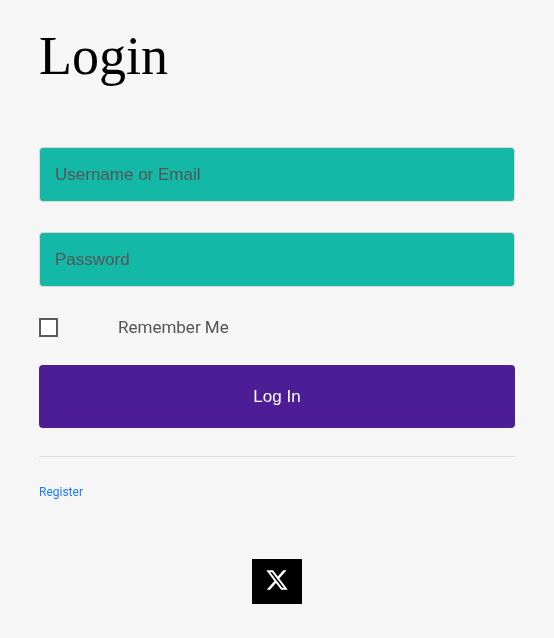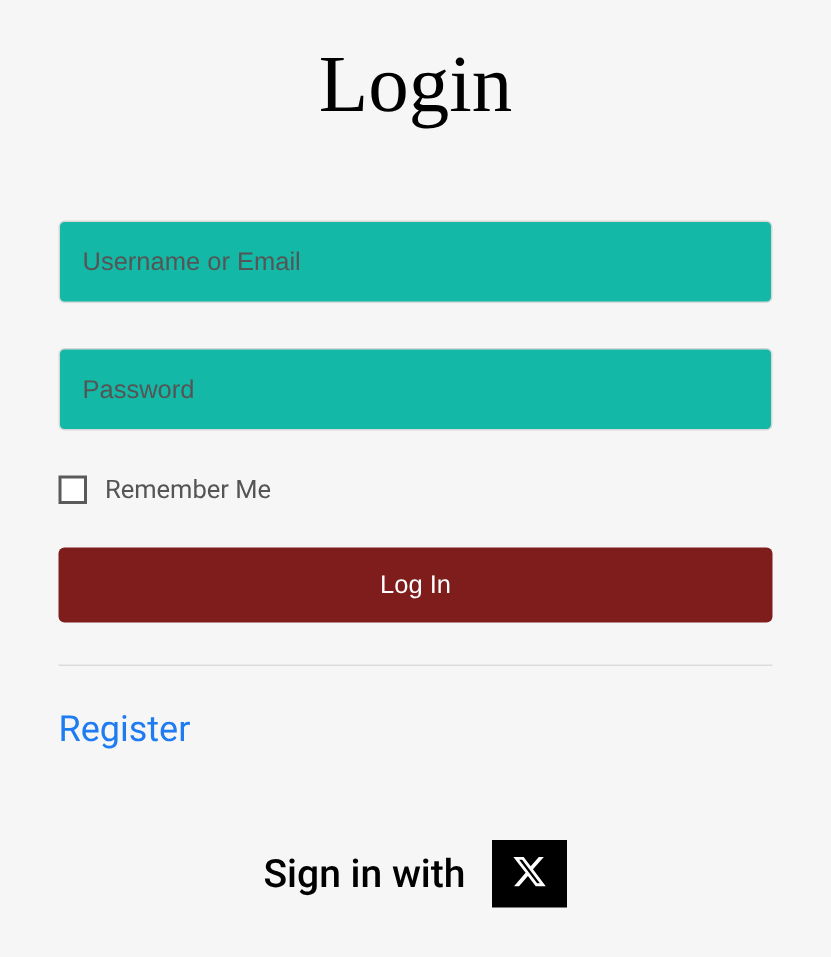--- a/index.html
+++ b/index.html
@@ -11,79 +11,80 @@
       font-family: -apple-system, BlinkMacSystemFont, "Segoe UI", Roboto, Helvetica, Arial, sans-serif;
       background: #f6f6f6;
       width: 554px;
       height: 638px;
       padding: 20px 39px 0 39px;
     }
     .page-title {
       font-family: Georgia, "Times New Roman", serif;
       font-weight: 400;
       font-size: 54px;
-      text-align: center;
+      text-align: left;
       color: #000;
       margin-bottom: 60px;
       margin-top: 5px;
     }
     .form-field {
       width: 100%;
       height: 55px;
       padding: 0 15px;
       font-size: 17px;
       border: 1px solid #d8d8d8;
       border-radius: 4px;
       background: #14b8a6;
       margin-bottom: 30px;
       color: #333;
     }
     .form-field::placeholder {
       color: #555;
     }
     .remember-row {
       display: flex;
-      align-items: flex-start;
+      align-items: flex-end;
       margin-bottom: 28px;
+      gap: 48px;
     }
     .checkbox {
       width: 19px;
       height: 19px;
       border: 2px solid #5a5a5a;
       background: #fff;
       margin-right: 12px;
       cursor: pointer;
     }
     .remember-label {
       font-size: 17px;
       color: #555;
     }
     .login-button {
       width: 100%;
-      height: 50px;
-      background: #7f1d1d;
+      height: 63px;
+      background: #4c1d95;
       color: #fff;
       border: none;
       border-radius: 4px;
       font-size: 17px;
       cursor: pointer;
       margin-bottom: 28px;
     }
     .divider {
       border: none;
       border-top: 1px solid #dcdcdc;
       margin-bottom: 28px;
     }
     .links-row {
       display: flex;
       justify-content: space-between;
       margin-bottom: 60px;
     }
     .link {
-      font-size: 24px;
+      font-size: 12px;
       color: #1e7bf2;
       text-decoration: none;
       cursor: pointer;
       text-align: right;
     }
     .signin-row {
       display: flex;
       align-items: center;
       justify-content: center;
       gap: 18px;
@@ -126,21 +127,20 @@
 
 <button class="login-button">Log In</button>
 
 <hr class="divider">
 
 <div class="links-row">
   <a class="link">Register</a>
 </div>
 
 <div class="signin-row">
-  <span class="signin-text">Sign in with</span>
   <div class="x-button">
     <span>
       <svg viewBox="0 0 24 24">
           <path d="M18.244 2.25h3.308l-7.227 8.26 8.502 11.24H16.17l-5.214-6.817L4.99 21.75H1.68l7.73-8.835L1.254 2.25H8.08l4.713 6.231zm-1.161 17.52h1.833L7.084 4.126H5.117z"></path>
         </svg>
     </span>
   </div>
 </div>
 
 

